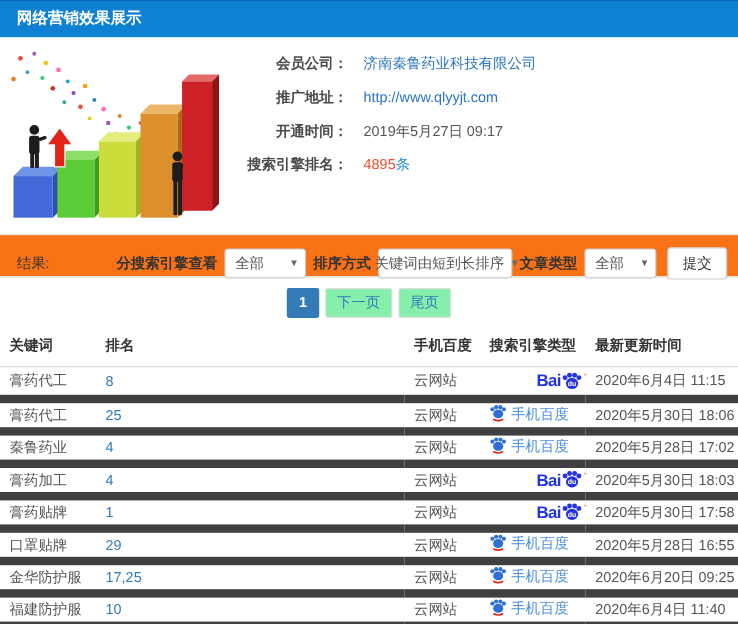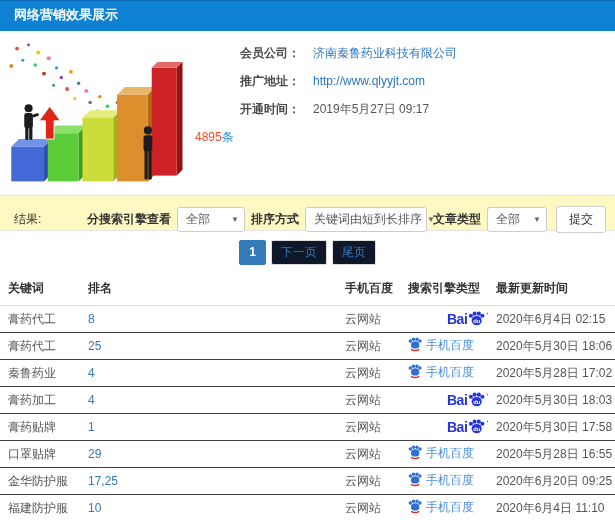--- a/index.html
+++ b/index.html
@@ -10,65 +10,65 @@
     color:#555;
   }
   
   .header-bar {
     height:31px; background:var(--header-bg,#0f81d2); border-top:1px solid #0c6bb8;
     color:#fff; font-size:13px; font-weight:bold; line-height:27px; padding-left:14px;
   }
   
   .info-section { height:164px; position:relative; }
   .illustration { position:absolute; left:0; top:8px; width:188px; height:152px; }
-  .info-list { position:absolute; left:182px; top:8px; }
+  .info-list { position:absolute; left:172px; top:8px; }
   .info-row { height:28px; display:flex; align-items:center; font-size:12px; }
   .info-label { width:118px; text-align:right; color:#4a4a4a; font-weight:bold; }
   .info-value { margin-left:13px; color:#555; }
   .info-value.link { color:var(--link,#2b74c2); }
   .rank-count { color:var(--accent,#ff4a2b); }
   .rank-unit  { color:#2b8fd8; }
   
   .results-panel {
-    height:36px; background:#fef9c3; border-top:1px solid #e4e4e4; border-bottom:1px solid #e4e4e4;
+    height:36px; background:#f97316; border-top:1px solid #e4e4e4; border-bottom:1px solid #e4e4e4;
     display:flex; align-items:center; padding:13px 9px 0 14px; font-size:12px; color:#333;gap:12px;
   }
   .filters { margin-left:auto; display:flex; align-items:center; gap:6px; }
   .filter-label { font-weight:bold; color:#333; white-space:nowrap; }
   .select {
     height:25px; border:1px solid #ccc; border-radius:3px; background:#fff;
     display:flex; align-items:center; justify-content:space-between;
     padding:0 5px 0 8px; color:#555; font-size:12px; white-space:nowrap; cursor:pointer;
   }
   .select .caret { color:#666; font-size:8px; margin-left:5px; }
   .select.w-engine { width:68px; }
-  .select.w-sort   { width:122px; }
+  .select.w-sort   { width:112px;justify-content:center; }
   .select.w-type   { width:60px; }
   .submit-btn {
     height:27px; padding:0 12px; border:1px solid #ccc; border-radius:3px;
     background:#fff; font-size:12px; color:#333; cursor:pointer; margin-left:3px;
     font-family:inherit;
   }
   
   .pagination { height:42px; display:flex; align-items:center; justify-content:center; gap:5px; }
   .page-btn {
     min-width:14px; height:25px; padding:0 9px; display:inline-flex; align-items:center; justify-content:center;
-    font-size:12px; border:1px solid #ddd; border-radius:2px; color:#337ab7; background:#0f172a;
+    font-size:12px; border:1px solid #ddd; border-radius:2px; color:#337ab7; background:#86efac;
     text-decoration:none; cursor:pointer;
   }
   .page-btn.active { background:#337ab7; border-color:#337ab7; color:#fff; font-weight:bold; }
   
   table { width:100%; border-collapse:collapse; font-size:12px; table-layout:fixed; }
   col.c-keyword { width:80px; } col.c-rank { width:257px; } col.c-ranktype { width:63px; }
   col.c-engine { width:88px; } col.c-updated { width:127px; }
   thead th {
     text-align:left; font-weight:bold; color:#333; padding:7px 8px 8px 8px;
     border-bottom:1px solid #ddd; white-space:nowrap;
   }
-  tbody td { padding:0 8px; height:27px; border-bottom:1px solid #404040; color:#555; white-space:nowrap; overflow:hidden; }
+  tbody td { padding:0 8px; height:27px; border-bottom:7px solid #404040; color:#555; white-space:nowrap; overflow:hidden; }
   td.rank-cell { color:#337ab7; cursor:pointer; }
   
   .baidu-pc { display:inline-flex; align-items:center; font-weight:bold; line-height:1; }
   .baidu-pc .bai { color:var(--baidu-blue,#2534dc); font-size:14px; letter-spacing:-0.5px;padding-left:39px; }
   .baidu-pc .cn  { color:var(--baidu-red,#dd0a01); font-size:13px; margin-left:1px; }
   .paw-svg { display:block; margin:0 1px; }
   .baidu-mobile { display:inline-flex; align-items:center; gap:4px; color:#4a8fdc; line-height:1; }
 </style>
 </head>
 <body style="--header-bg: #0f81d2; --link: #2b74c2; --accent: #ff4a2b; --baidu-blue: #2534dc; --baidu-red: #dd0a01;">
@@ -158,20 +158,21 @@
     </div>
     <div class="info-row">
       <span class="info-label">推广地址：</span>
       <span class="info-value link">http://www.qlyyjt.com</span>
     </div>
     <div class="info-row">
       <span class="info-label">开通时间：</span>
       <span class="info-value">2019年5月27日 09:17</span>
     </div>
     <div class="info-row">
+      <span class="info-label">搜索引擎排名：</span>
       <span class="info-value"><span class="rank-count">4895</span><span class="rank-unit">条</span></span>
     </div>
   </div>
 </div>
 
 <div class="results-panel">
   <span>结果:</span>
   <div class="filters">
     <span class="filter-label">分搜索引擎查看</span>
     <div class="select w-engine">
@@ -228,21 +229,21 @@
               <circle cx="7" cy="2.8" r="2.2" fill="#2534dc"></circle>
           <circle cx="11.5" cy="2.8" r="2.2" fill="#2534dc"></circle>
               <circle cx="15.3" cy="5" r="2.2" fill="#2534dc"></circle>
           <ellipse cx="9.2" cy="10.2" rx="5.4" ry="5" fill="#2534dc"></ellipse>
           <text x="9.2" y="12.4" text-anchor="middle" font-size="6.2" font-weight="bold" fill="#ffffff" font-family="Liberation Sans, sans-serif">du</text>
         </svg>
         <span class="cn">百度</span>
       </span>
       
     </td>
-    <td>2020年6月4日 02:15</td>
+    <td>2020年6月4日 11:15</td>
   </tr>
 
   <tr>
     <td>膏药代工</td>
     <td class="rank-cell">25</td>
     <td>云网站</td>
     <td>
       
       <span class="baidu-mobile">
         <svg width="14" height="15" viewBox="0 0 18 19">
@@ -377,16 +378,16 @@
           <circle cx="3" cy="5" r="2.2" fill="#2d6fd2"></circle>
               <circle cx="7" cy="2.8" r="2.2" fill="#2d6fd2"></circle>
           <circle cx="11.5" cy="2.8" r="2.2" fill="#2d6fd2"></circle>
               <circle cx="15.3" cy="5" r="2.2" fill="#2d6fd2"></circle>
           <ellipse cx="9.2" cy="10" rx="5.4" ry="4.8" fill="#2d6fd2"></ellipse>
           <path d="M4.5,16 Q9.2,18.4 13.9,16" stroke="#e02418" stroke-width="1.8" fill="none" stroke-linecap="round"></path>
         </svg>
         <span>手机百度</span>
       </span>
     </td>
-    <td>2020年6月4日 11:10</td>
+    <td>2020年6月4日 11:40</td>
   </tr>
 </tbody>
 </table>
 
 </body></html>

